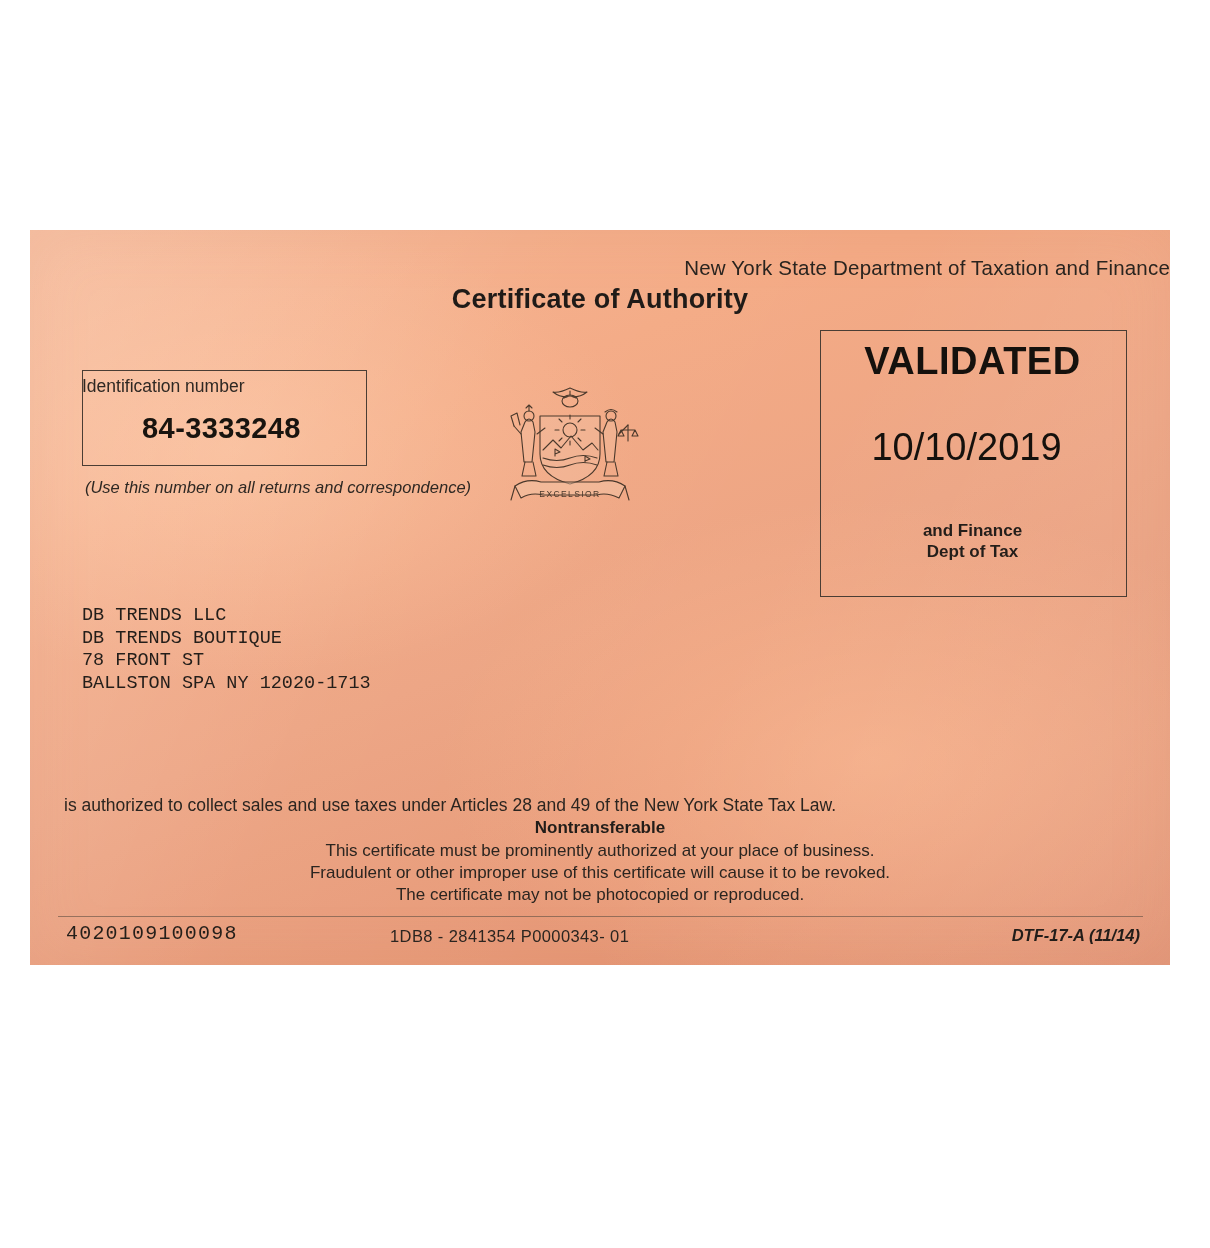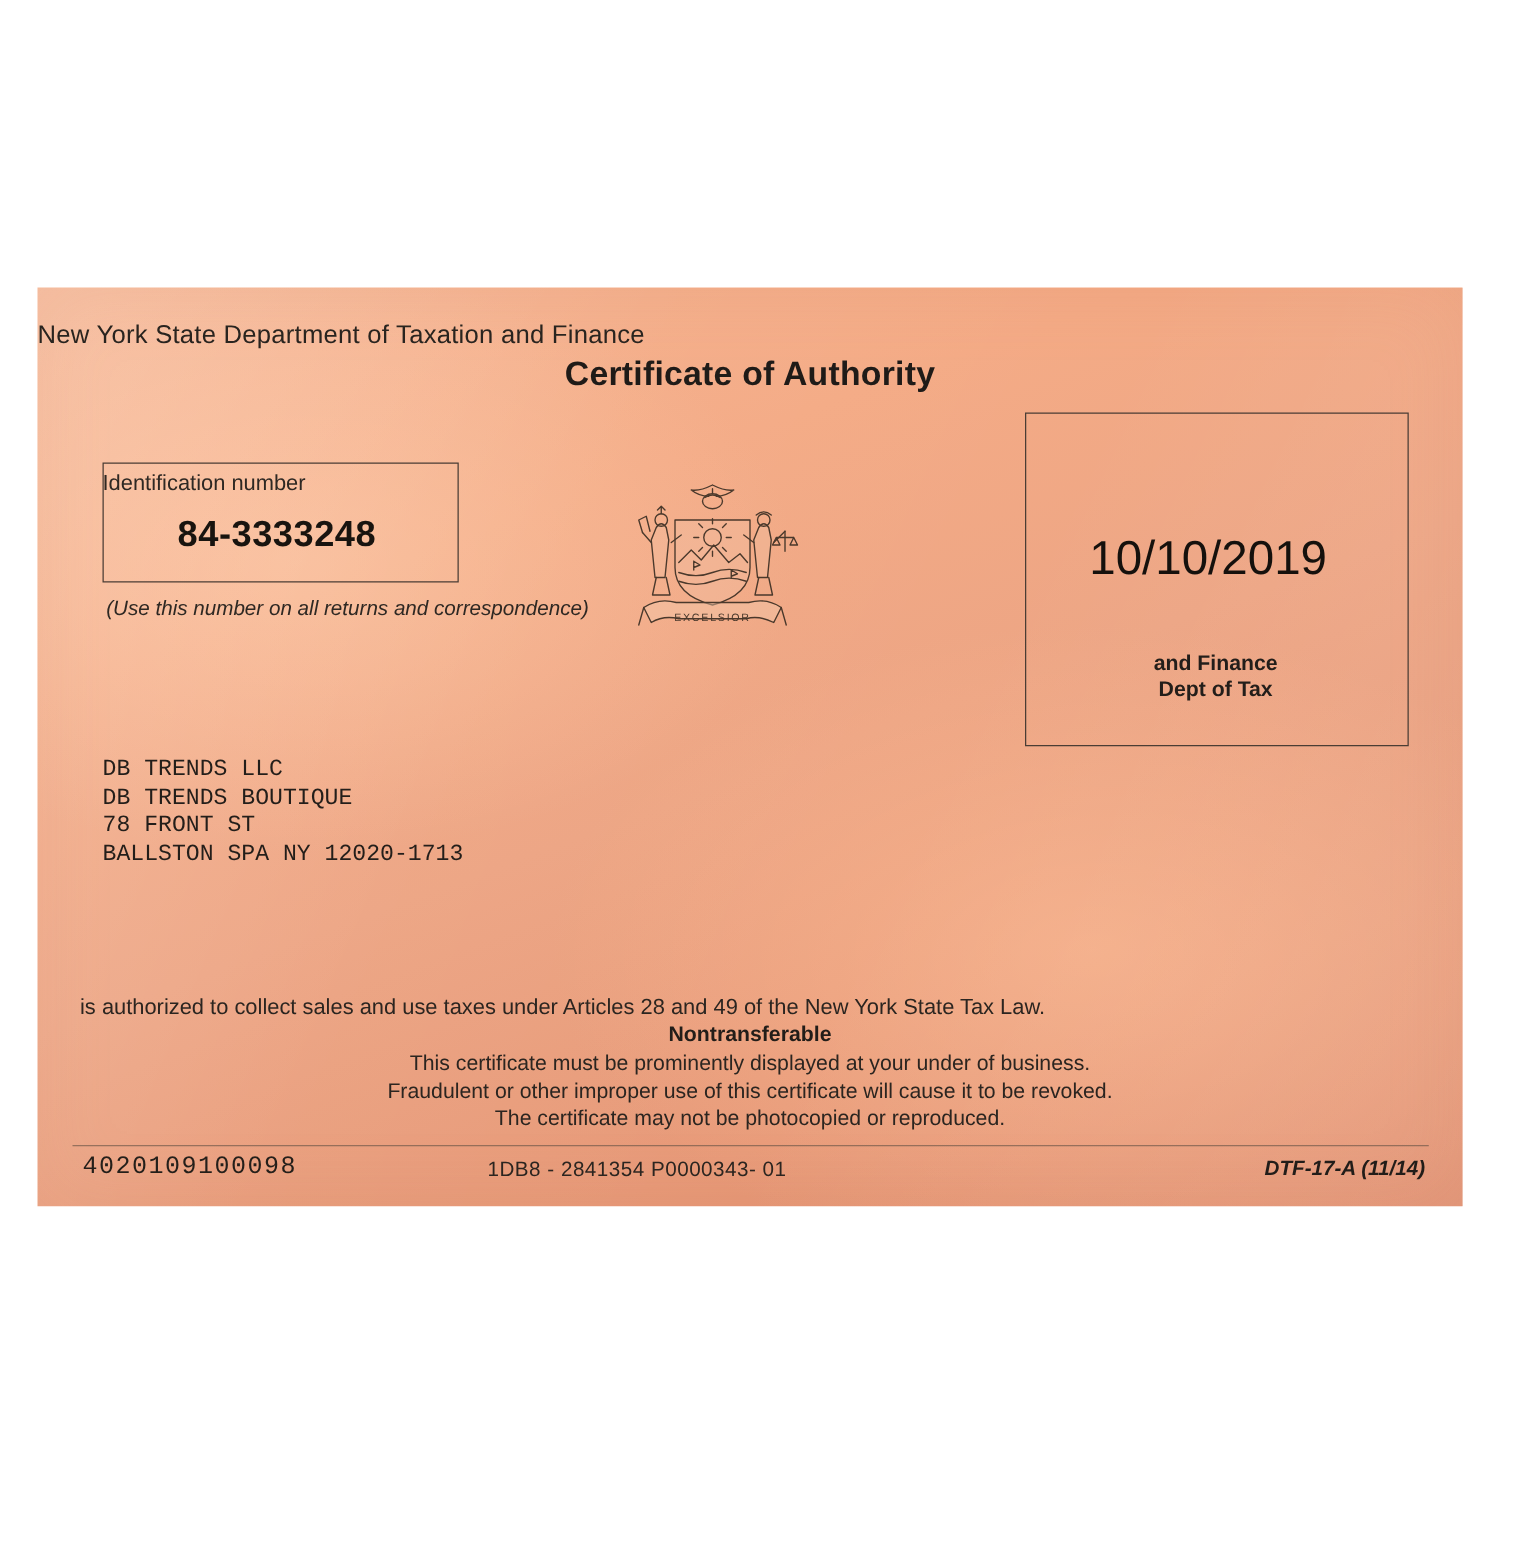--- a/index.html
+++ b/index.html
@@ -39,21 +39,21 @@
     inset: 0;
     background: linear-gradient(115deg, rgba(255,255,255,0.18) 0%, rgba(255,255,255,0.02) 35%, rgba(255,255,255,0.0) 60%, rgba(255,255,255,0.10) 100%);
     pointer-events: none;
   }
 
   .txt { position: absolute; color: #2b2622; }
 
   
   #dept-line {
     left: 0; right: 0; top: 26px;
-    text-align: left;
+    text-align: right;
     font-size: 20.5px;
     letter-spacing: 0.2px;
     color: #29241f;
   }
   #cert-title {
     left: 0; right: 0; top: 54px;
     text-align: center;
     font-size: 27px;
     font-weight: bold;
     letter-spacing: 0.2px;
@@ -251,39 +251,40 @@
 
         <path d="M143 47 l0 16 M136 52 h14 M136 52 l-3 6 h6 z M150 52 l-3 6 h6 z"></path>
 
         <path d="M30 108 q12 -8 26 -4 l58 0 q14 -4 26 4 l-6 12 q-12 -6 -22 -3 l-54 0 q-12 -3 -22 3 z" fill="#f3cbb0" fill-opacity="0.45"></path>
         <path d="M30 108 l-4 14 M140 108 l4 14"></path>
       </g>
       <text x="85" y="119" text-anchor="middle" font-family="Liberation Sans, sans-serif" font-size="8.5" letter-spacing="1.4" fill="#33291f">EXCELSIOR</text>
     </svg>
 
     <div id="validated-box"></div>
+    <div class="txt" id="validated-word">VALIDATED</div>
     <div class="txt" id="validated-date">10/10/2019</div>
     <div class="txt" id="validated-dept">
       <div>and Finance</div>
       <div>Dept of Tax</div>
     </div>
 
     <div class="txt" id="address-block">
       <div>DB TRENDS LLC</div>
       <div>DB TRENDS BOUTIQUE</div>
       <div>78 FRONT ST</div>
       <div>BALLSTON SPA NY 12020-1713</div>
     </div>
 
     <div class="txt" id="auth-line">is authorized to collect sales and use taxes under Articles 28 and 49 of the New York State Tax Law.</div>
 
     <div class="txt" id="nontransferable">Nontransferable</div>
 
     <div class="txt" id="legal-lines">
-      <div>This certificate must be prominently displayed at your under of business.</div>
+      <div>This certificate must be prominently authorized at your place of business.</div>
       <div>Fraudulent or other improper use of this certificate will cause it to be revoked.</div>
       <div>The certificate may not be photocopied or reproduced.</div>
     </div>
 
     <div id="footer-rule"></div>
 
     <div class="txt" id="micr">4020109100098</div>
 
     <div class="txt" id="doc-ids">1DB8 - 2841354    P0000343- 01</div>
 

